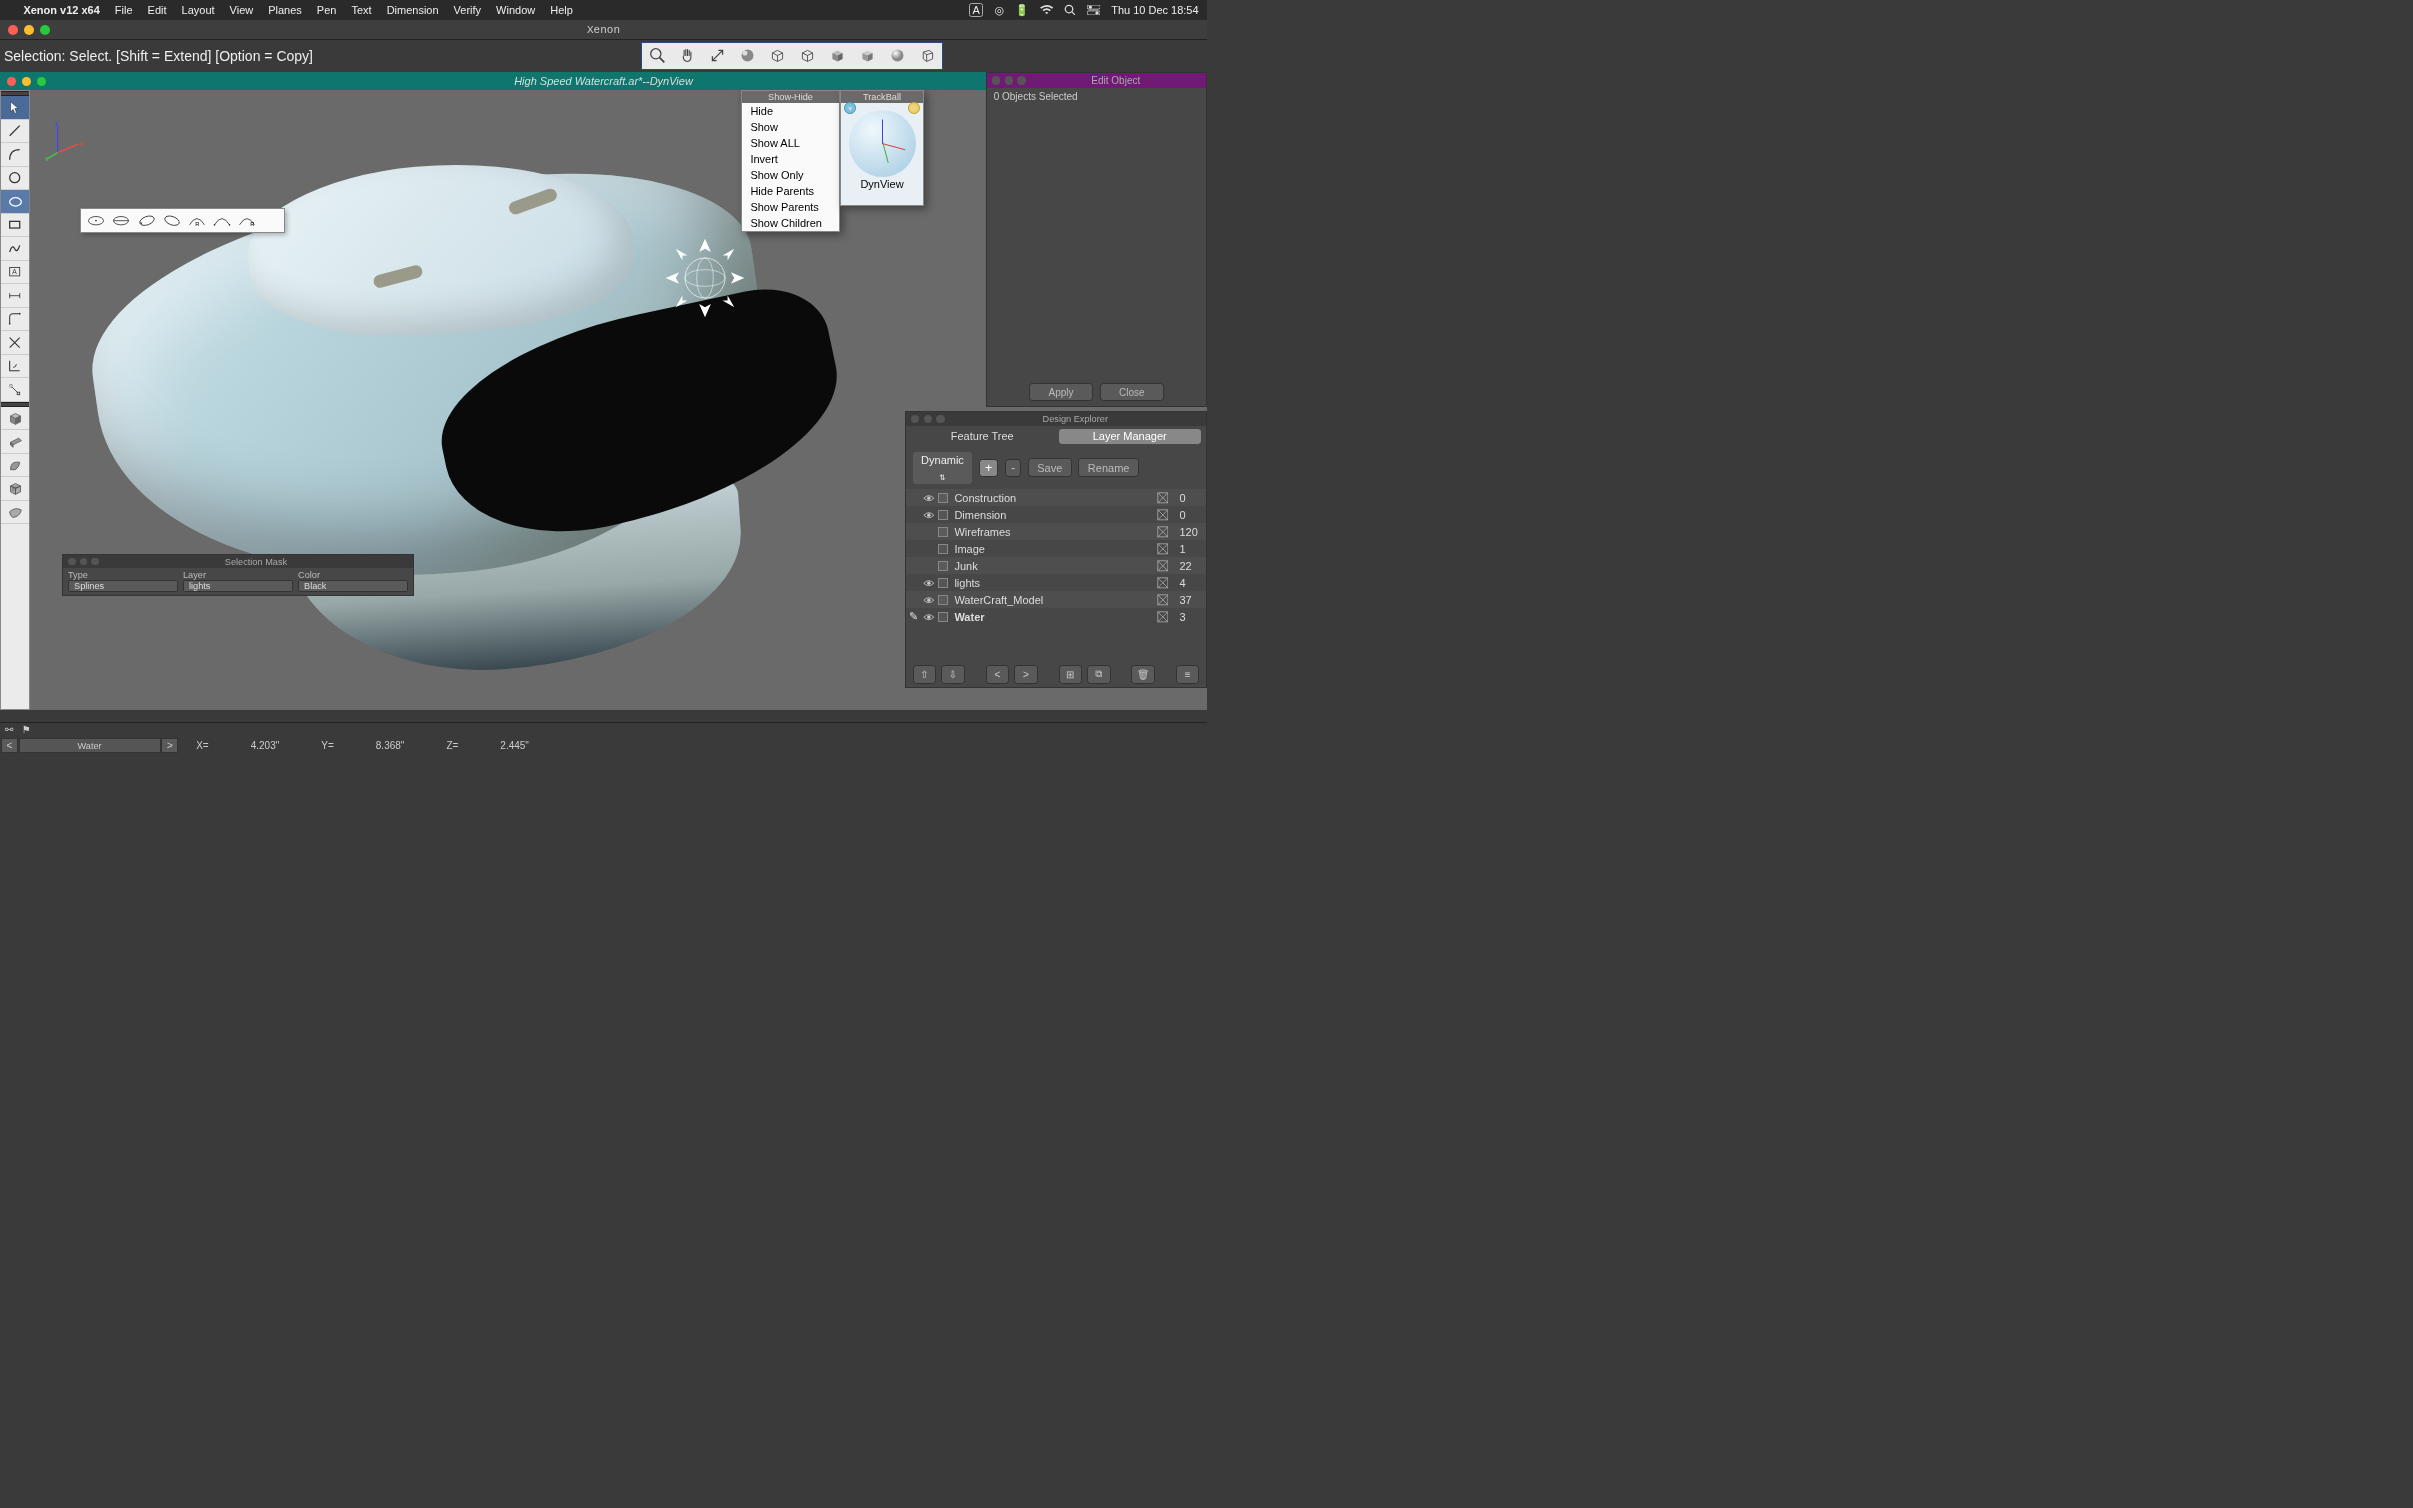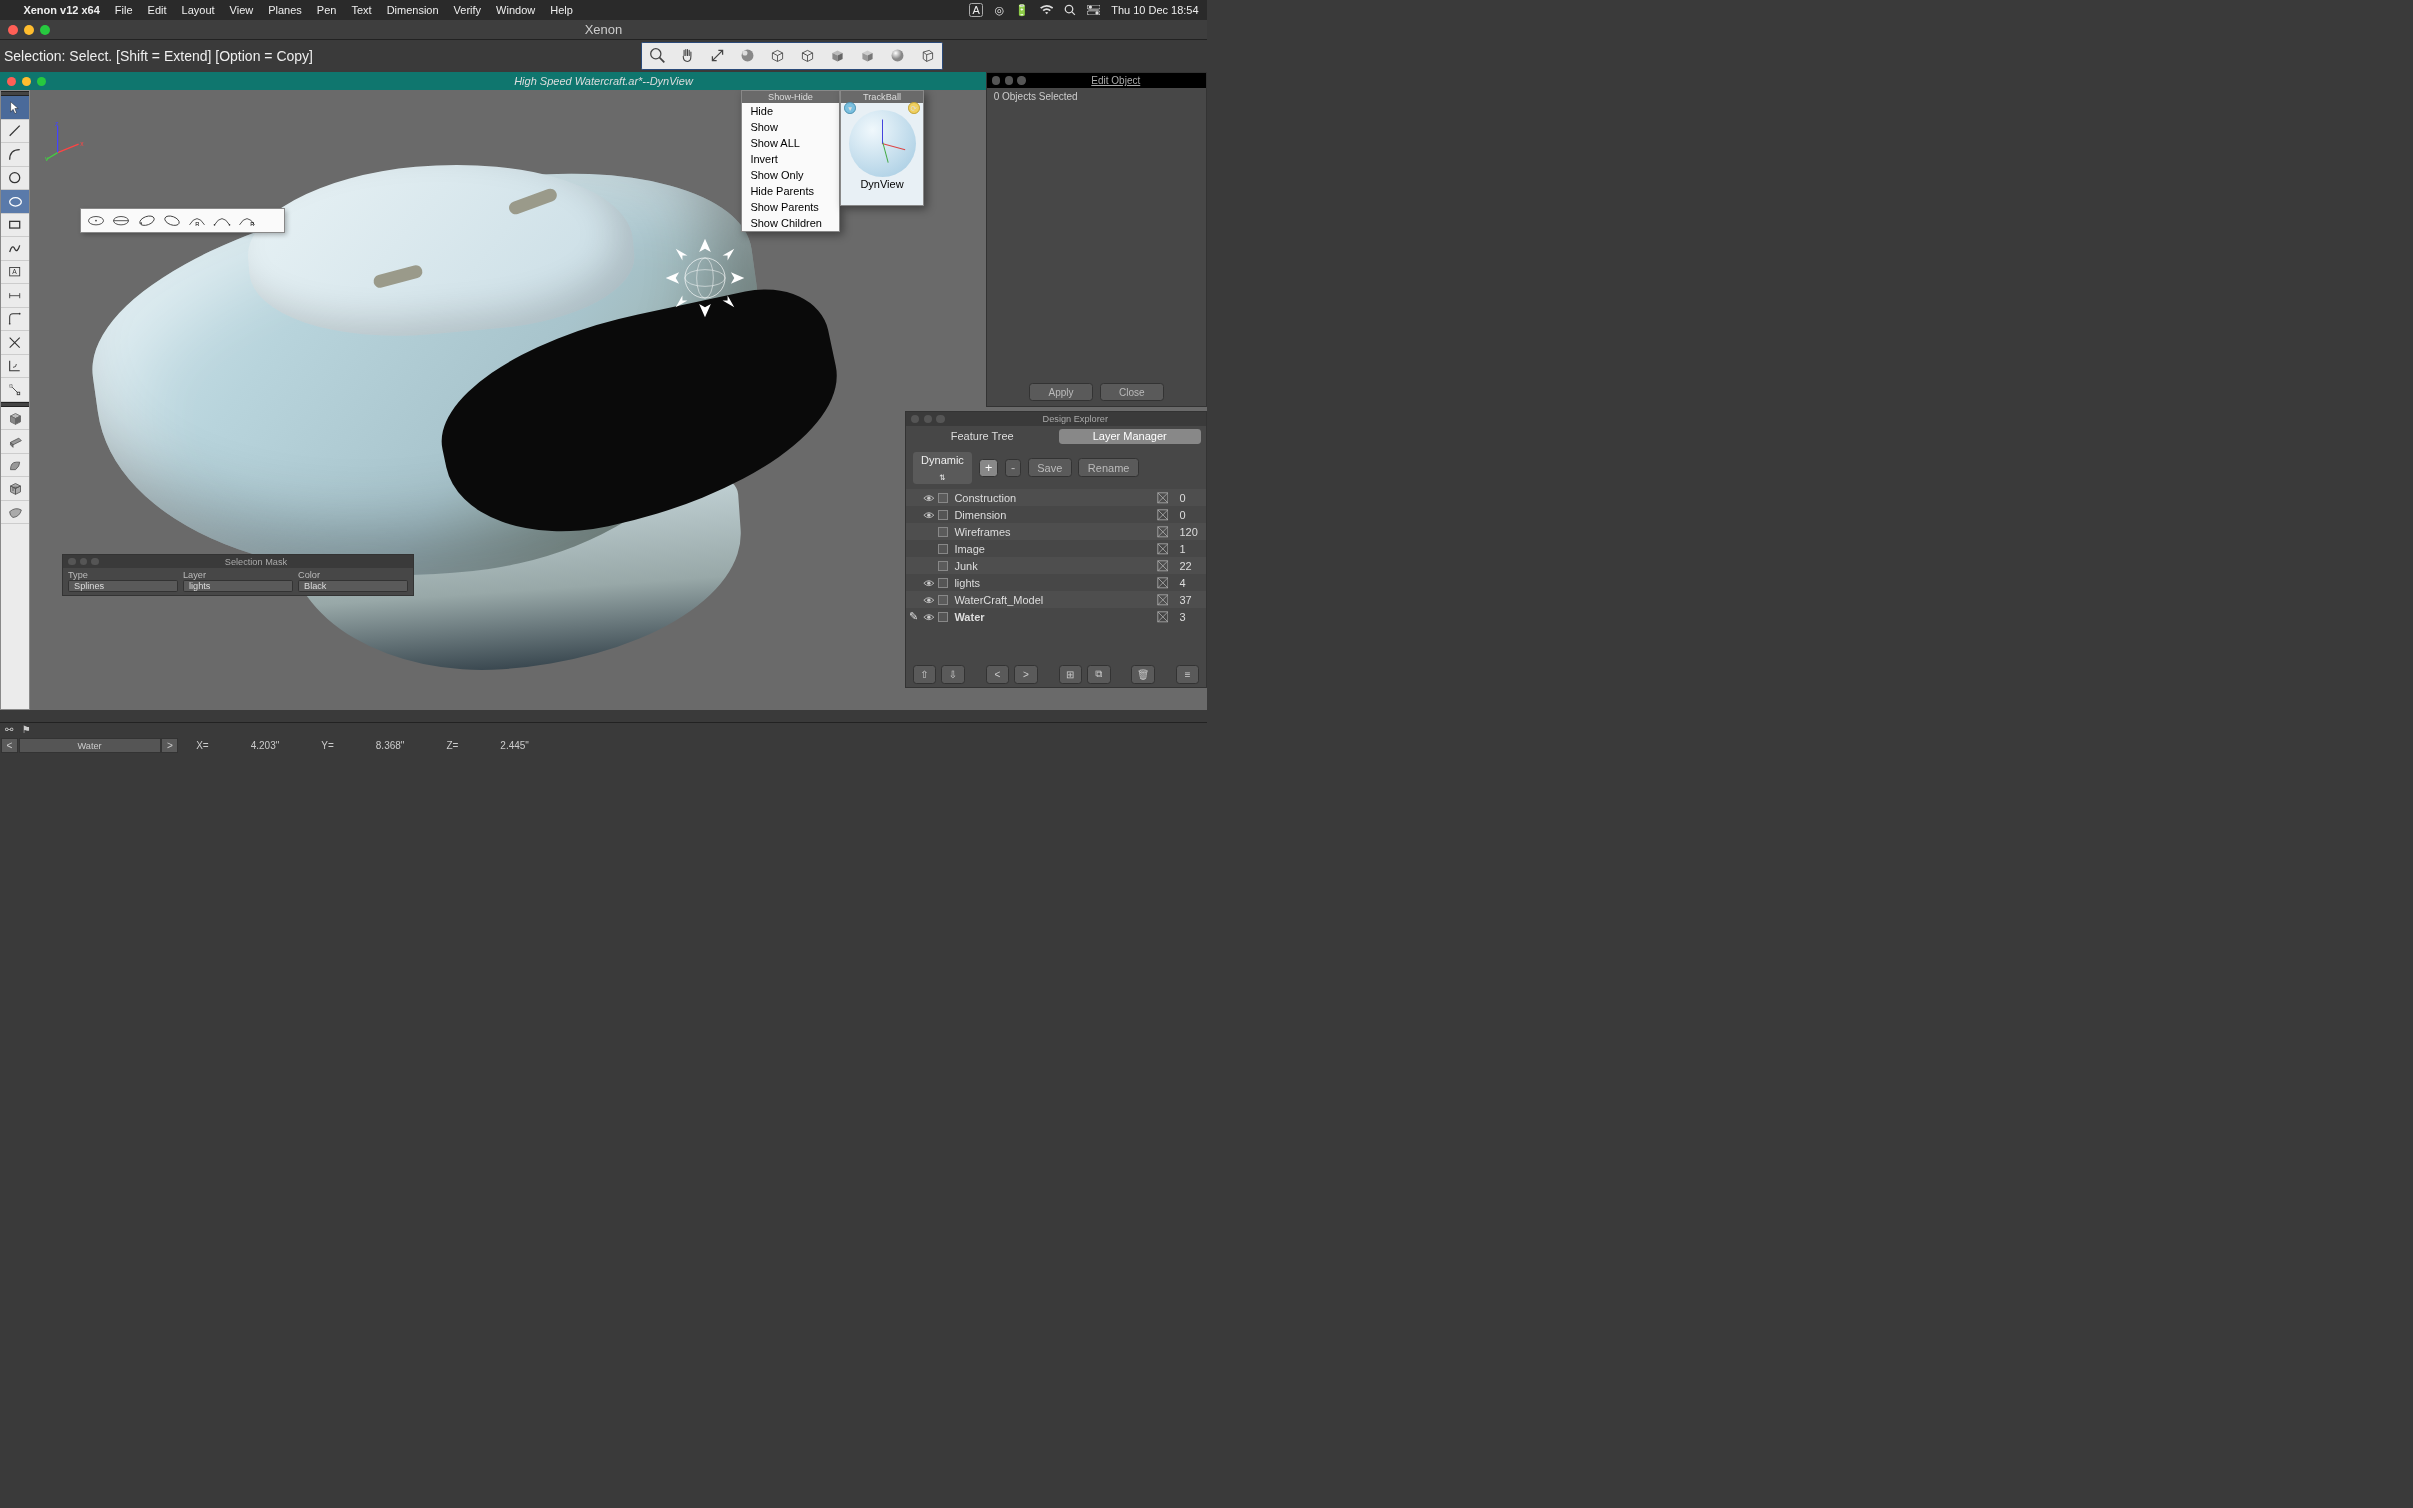--- a/index.html
+++ b/index.html
@@ -14,21 +14,21 @@
 .menubar .icon-box { border: 0.8px solid #aaa; border-radius: 2.5px; padding: 0 2.5px; font-size: 8.4px; }
 
 
 .app-titlebar { height: 20px; background: #3e3e3e; display: flex; align-items: center; padding-left: 8.4px; position: relative; border-bottom: 0.8px solid #222; }
 .traffic-lights { display: flex; gap: 5.9px; }
 .traffic-lights div { width: 10px; height: 10px; border-radius: 50%; }
 .tl-close { background: #ff5f56; }
 .tl-min { background: #ffbd2e; }
 .tl-max { background: #27c93f; }
 .tl-inactive div { background: #555; }
-.app-titlebar .title { position: absolute; left: 50%; transform: translateX(-50%); font-size: 13px; color: #ccc; }
+.app-titlebar .title { position: absolute; left: 50%; transform: translateX(-50%); font-size: 11px; color: #ccc; font-family: Liberation Mono, monospace; }
 
 
 .promptbar { height: 32px; background: #3a3a3a; display: flex; align-items: center; padding: 0 4px; font-size: 14px; color: #eee; position: relative; }
 .view-toolbar { position: absolute; right: 264px; top: 1.7px; height: 28.5px; background: #eaeaea; border: 1.7px solid #2a4a7a; border-radius: 1.7px; display: flex; align-items: center; padding: 0 5px; gap: 10px; }
 .view-toolbar .tb-icon { width: 20px; height: 20px; display: flex; align-items: center; justify-content: center; color: #444; }
 
 
 .doc-titlebar { height: 18.4px; background: #0f766e; display: flex; align-items: center; position: relative; padding-left: 6.7px; font-style: italic; }
 .doc-titlebar .title { position: absolute; left: 50%; transform: translateX(-50%); font-size: 11px; color: #ddd; }
 .doc-titlebar .traffic-lights div { width: 9.2px; height: 9.2px; }
@@ -73,21 +73,21 @@
 .tb-axis.x { width: 23.5px; height: 0.8px; background: #d44; transform-origin: left; transform: rotate(15deg); }
 .tb-axis.y { width: 0.8px; height: 22px; background: #4a4; transform-origin: top; transform: translateY(-1.7px) rotate(-15deg); }
 .tb-axis.z { width: 0.8px; height: 23.5px; background: #44d; transform-origin: bottom; transform: translateY(-23.5px); }
 .trackball-panel .tb-label { text-align: center; font-size: 11px; color: #000; }
 .trackball-panel .corner-icon { position: absolute; top: 11px; width: 11.7px; height: 11.7px; border-radius: 50%; font-size: 7.5px; display: flex; align-items: center; justify-content: center; }
 .trackball-panel .ci-left { left: 3.4px; background: #7ac0e0; border: 0.8px solid #4a90b0; }
 .trackball-panel .ci-right { right: 3.4px; background: #f0d060; border: 0.8px solid #c0a030; }
 
 
 .edit-object { position: absolute; top: 72px; right: 0; width: 221px; height: 335px; background: #474747; border: 0.8px solid #333; }
-.edit-object .eo-title { background: #000000; height: 15px; font-size: 10px; color: #aaa; display: flex; align-items: center; padding-left: 5px; text-decoration: underline; }
+.edit-object .eo-title { background: #701a75; height: 15px; font-size: 10px; color: #aaa; display: flex; align-items: center; padding-left: 5px; }
 .edit-object .eo-title span.t { margin: 0 auto; }
 .edit-object .eo-title .tl { display: flex; gap: 4.2px; }
 .edit-object .eo-title .tl div { width: 8.4px; height: 8.4px; border-radius: 50%; background: #555; }
 .edit-object .eo-status { padding: 3.4px 6.7px; font-size: 10px; color: #ccc; }
 .edit-object .eo-buttons { position: absolute; bottom: 5px; width: 100%; display: flex; justify-content: center; gap: 6.7px; }
 .edit-object .eo-btn { background: #5a5a5a; border-radius: 3.4px; padding: 2.5px 18.4px; font-size: 10px; color: #bbb; border: 0.8px solid #333; }
 
 
 .design-explorer { position: absolute; top: 411px; right: 0; width: 302px; height: 277px; background: #474747; border: 0.8px solid #333; }
 .design-explorer .de-title { background: #3a3a3a; height: 14.2px; font-size: 9.2px; color: #aaa; display: flex; align-items: center; padding-left: 5px; }

